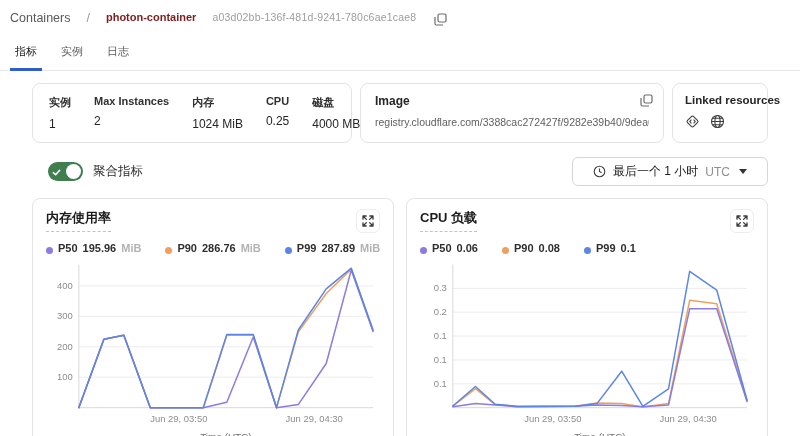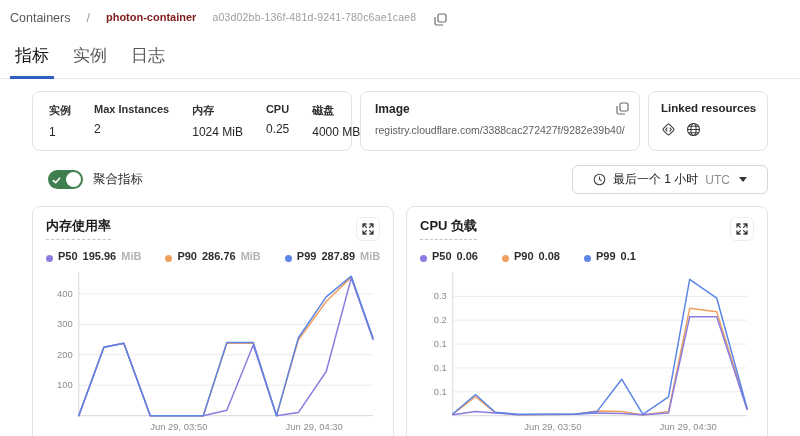--- a/index.html
+++ b/index.html
@@ -10,33 +10,33 @@
   }
   
   .header{display:flex;gap:16px;padding:11px 16px 4px 10px;}
   .crumb-root{font-size:12.5px;color:#595959;cursor:pointer;}
   .crumb-sep{font-size:12.5px;color:#9a9a9a;}
   .crumb-current{font-size:11px;font-weight:bold;color:#7f1d1d;}
   .crumb-id{font-size:10.5px;color:#9d9d9d;letter-spacing:.2px;}
   .icon-btn{background:none;border:none;padding:2px;cursor:pointer;color:#6b6b6b;display:inline-flex;align-items:center;}
   
   .tabs{display:flex;gap:14px;padding:0 10px;border-bottom:1px solid #e8e8e8;margin-top:4px;}
-  .tab{font-size:17px;color:#5c5c5c;padding:8px 5px 9px;border-bottom:3px solid transparent;margin-bottom:-1px;cursor:pointer;}
+  .tab{font-size:11px;color:#5c5c5c;padding:8px 5px 9px;border-bottom:3px solid transparent;margin-bottom:-1px;cursor:pointer;}
   .tab.active{color:#161616;}
   
   .cards-row{display:flex;gap:8px;margin:12px 32px 0;}
   .card{background:#fff;border:1px solid #e3e3e3;border-radius:8px;box-sizing:border-box;}
   .stats-card{width:320px;display:flex;gap:23px;padding:11px 16px;}
   .stat-label{font-size:11px;font-weight:bold;color:#303030;white-space:nowrap;}
   .stat-value{font-size:12px;color:#262626;margin-top:7px;white-space:nowrap;}
   .image-card{flex:1;padding:10px 14px;position:relative;min-width:0;}
   .image-label{font-size:12px;font-weight:bold;color:#262626;}
   .image-value{font-size:10.5px;color:#5f5f5f;margin-top:8px;white-space:nowrap;overflow:hidden;}
   .image-copy{position:absolute;top:8px;right:8px;}
-  .linked-card{width:120px;padding:10px 12px;}
+  .linked-card{width:96px;padding:10px 12px;}
   .linked-label{font-size:11.5px;font-weight:bold;color:#262626;white-space:nowrap;}
   .linked-icons{display:flex;gap:10px;margin-top:8px;color:#3d3d3d;}
   .linked-icons .icon-btn{color:#3d3d3d;padding:0;}
   
   .controls-row{display:flex;justify-content:space-between;align-items:center;margin:14px 32px 0;gap:46px;}
   .toggle-wrap{display:flex;align-items:center;gap:10px;margin-left:16px;}
   .toggle{width:35px;height:19px;border-radius:10px;position:relative;cursor:pointer;border:none;padding:0;}
   .toggle .knob{position:absolute;top:2px;right:2px;width:15px;height:15px;border-radius:50%;background:#fff;}
   .toggle .check{position:absolute;left:4px;top:3px;color:#fff;}
   .toggle-label{font-size:12.5px;color:#2e2e2e;}

